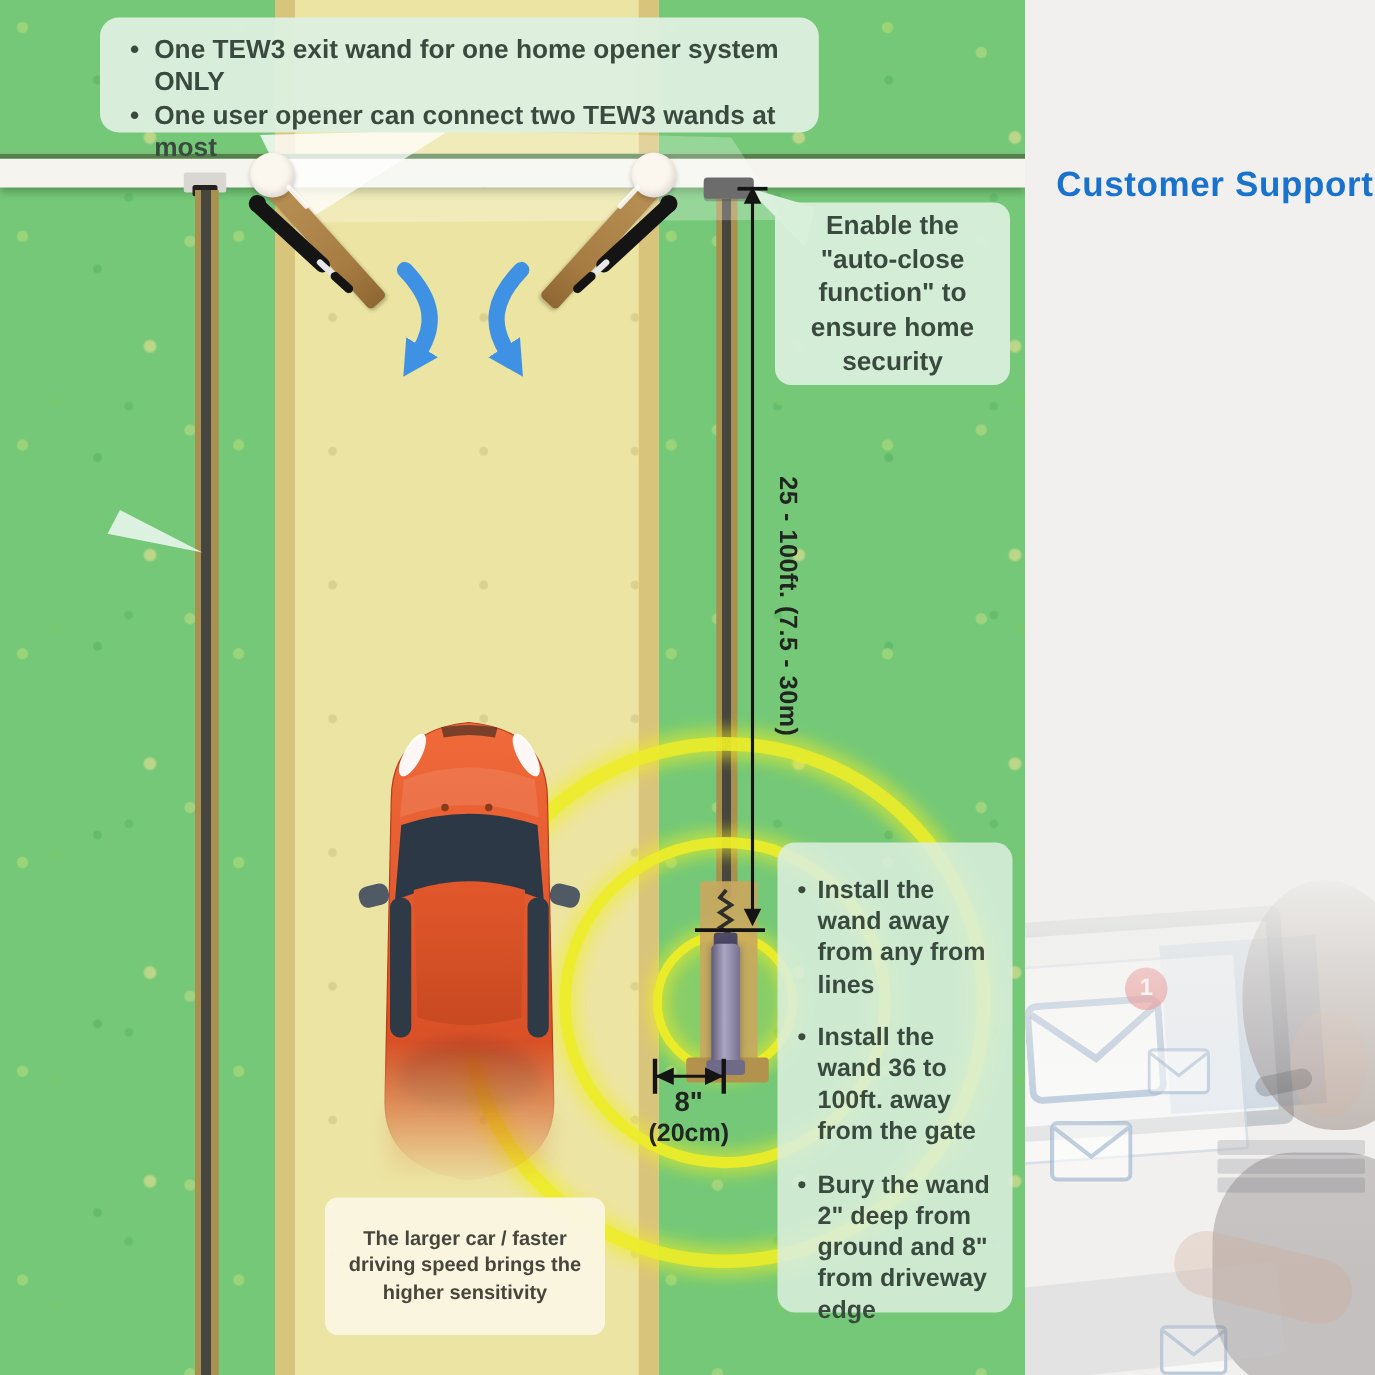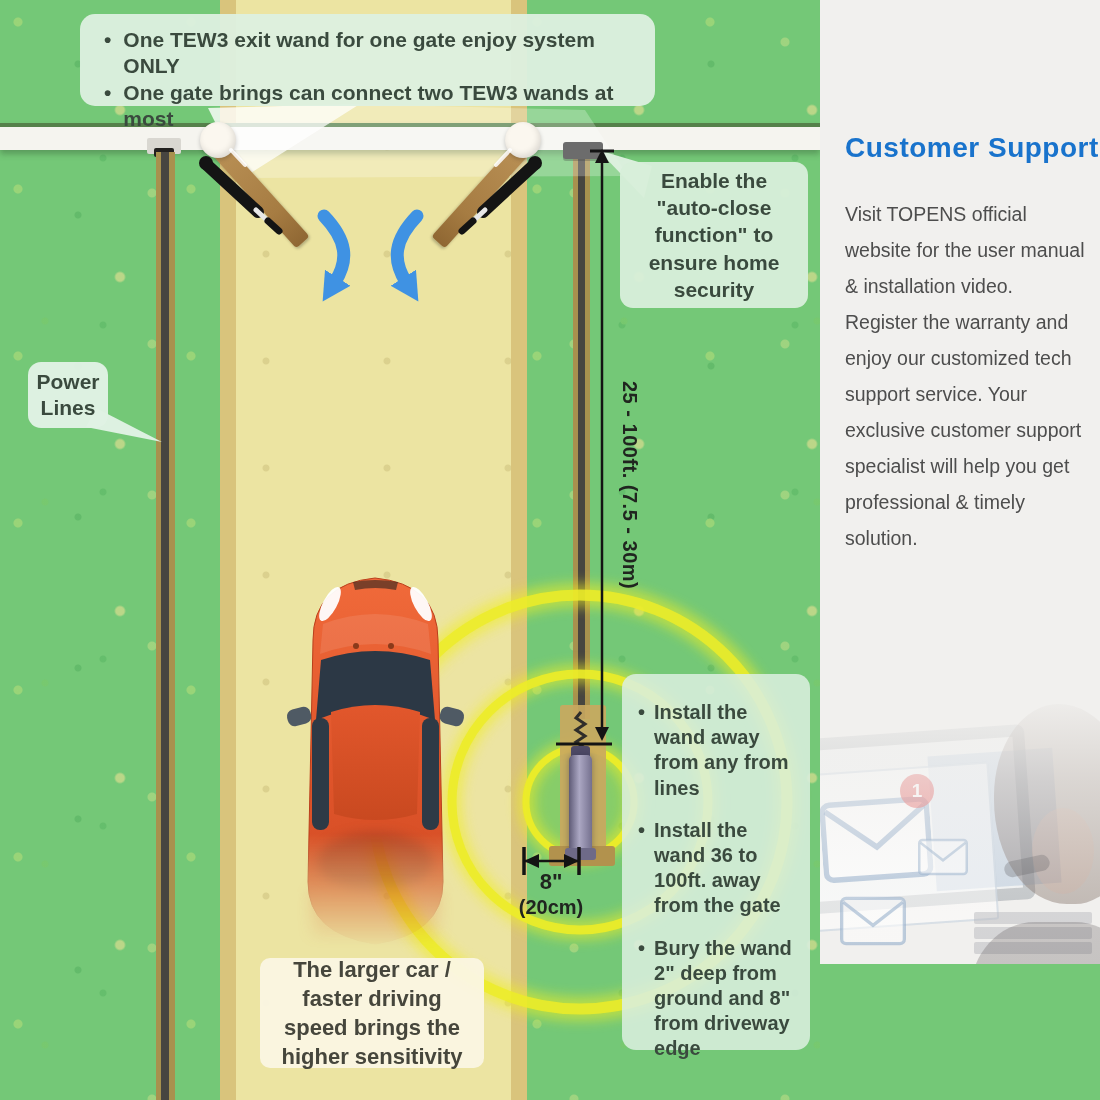--- a/index.html
+++ b/index.html
@@ -75,24 +75,24 @@
     display:flex; align-items:center; justify-content:center; text-align:center;
     font-size:21px; line-height:1.3; }
   .power-note { position:absolute; left:28px; top:362px; width:80px; height:66px;
     background:rgba(224,242,228,.97); border-radius:13px; display:flex; align-items:center; justify-content:center;
     text-align:center; font-size:21px; line-height:1.25; }
   .install-note { position:absolute; left:622px; top:674px; width:188px; height:376px;
     background:rgba(217,238,222,.88); border-radius:14px; padding:26px 8px 18px 16px; font-size:20px; }
   .install-note .note-row { gap:9px; margin-bottom:17px; line-height:1.26; }
   .sens-note { position:absolute; left:260px; top:958px; width:224px; height:110px;
     background:rgba(250,246,226,.96); border-radius:10px; display:flex; align-items:center; justify-content:center;
-    text-align:center; font-size:22px; line-height:1.33; color:#46463c; font-weight:bold; padding:6px 10px; }
+    text-align:center; font-size:16px; line-height:1.33; color:#46463c; font-weight:bold; padding:6px 10px; }
 
   
-  .panel { position:absolute; left:820px; top:0; width:280px; height:964px; background:#f1f0ee; overflow:hidden; }
+  .panel { position:absolute; left:820px; top:0; width:280px; height:1100px; background:#f1f0ee; overflow:hidden; }
   .support-title { position:absolute; left:25px; top:132px; font-size:28px; font-weight:bold; color:#1973cc; letter-spacing:.5px; white-space:nowrap; }
   .support-body { position:absolute; left:25px; top:196px; width:242px; font-size:19.5px; line-height:36px; color:#4d4d4d; }
 
   .photo { position:absolute; left:0; top:690px; width:280px; height:410px; }
   .monitor { position:absolute; left:-25px; top:42px; width:235px; height:175px; border:12px solid rgba(105,110,118,.38);
     border-radius:8px; background:rgba(238,242,246,.5); transform:rotate(-4deg); }
   .bluebox { position:absolute; left:112px; top:62px; width:125px; height:135px; background:rgba(125,160,195,.32); transform:rotate(-4deg); }
   .screenwin { position:absolute; left:-14px; top:78px; width:188px; height:158px; background:rgba(255,255,255,.55);
     border:2px solid rgba(160,180,200,.4); transform:rotate(-4deg); border-radius:3px; }
   .badge { position:absolute; left:80px; top:84px; width:34px; height:34px; border-radius:50%; background:rgba(224,64,64,.6);
@@ -239,31 +239,30 @@
       <polygon points="524,861 539,854 539,868" fill="#141414"></polygon>
       <polygon points="579,861 564,854 564,868" fill="#141414"></polygon>
     </svg>
     <div class="dim-label-vert">25 - 100ft. (7.5 - 30m)</div>
     <div class="dim-8">8"</div>
     <div class="dim-20">(20cm)</div>
 
     <div class="top-note note">
       <div class="note-row">
         <span>•</span>
-        <span>One TEW3 exit wand for one gate enjoy system ONLY</span>
-      </div>
-      <div class="note-row">
-        <span>•</span>
-        <span>One gate brings can connect two TEW3 wands at most</span>
+        <span>One TEW3 exit wand for one home opener system ONLY</span>
+      </div>
+      <div class="note-row">
+        <span>•</span>
+        <span>One user opener can connect two TEW3 wands at most</span>
       </div>
     </div>
 
     <div class="enable-note note">Enable the "auto-close function" to ensure home security</div>
 
-    <div class="power-note note">Power Lines</div>
 
     <div class="install-note note">
       <div class="note-row">
         <span>•</span>
         <span>Install the wand away from any from lines</span>
       </div>
       <div class="note-row">
         <span>•</span>
         <span>Install the wand 36 to 100ft. away from the gate</span>
       </div>
@@ -271,21 +270,20 @@
         <span>•</span>
         <span>Bury the wand 2" deep from ground and 8" from driveway edge</span>
       </div>
     </div>
 
     <div class="sens-note">The larger car / faster driving speed brings the higher sensitivity</div>
   </div>
 
   <aside class="panel">
     <div class="support-title">Customer Support</div>
-    <div class="support-body">Visit TOPENS official website for the user manual &amp; installation video. Register the warranty and enjoy our customized tech support service. Your exclusive customer support specialist will help you get professional &amp; timely solution.</div>
 
     <div class="photo">
       <div class="monitor"></div>
       <div class="bluebox"></div>
       <div class="screenwin">
         <svg class="env" style="left:14px;top:26px" width="110" height="84" viewBox="0 0 60 44">
           <rect x="1.5" y="1.5" width="57" height="41" rx="4" fill="rgba(255,255,255,0.65)" stroke="rgba(130,160,195,0.6)" stroke-width="3"></rect>
           <path d="M3 5 L30 26 L57 5" fill="none" stroke="rgba(130,160,195,0.6)" stroke-width="3"></path>
         </svg>
       </div>

